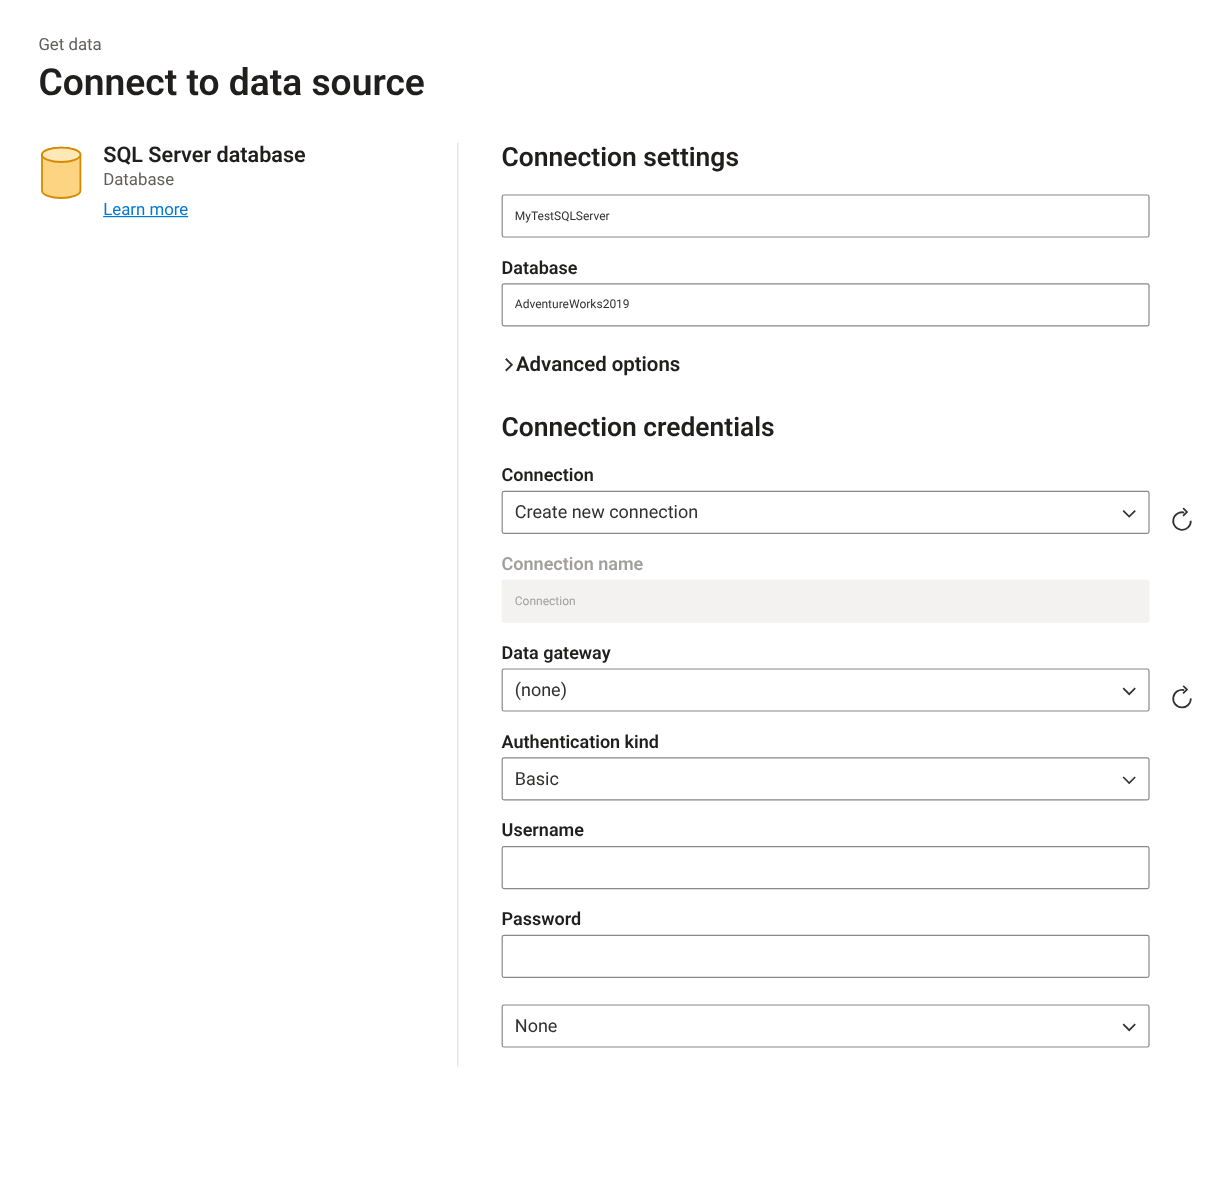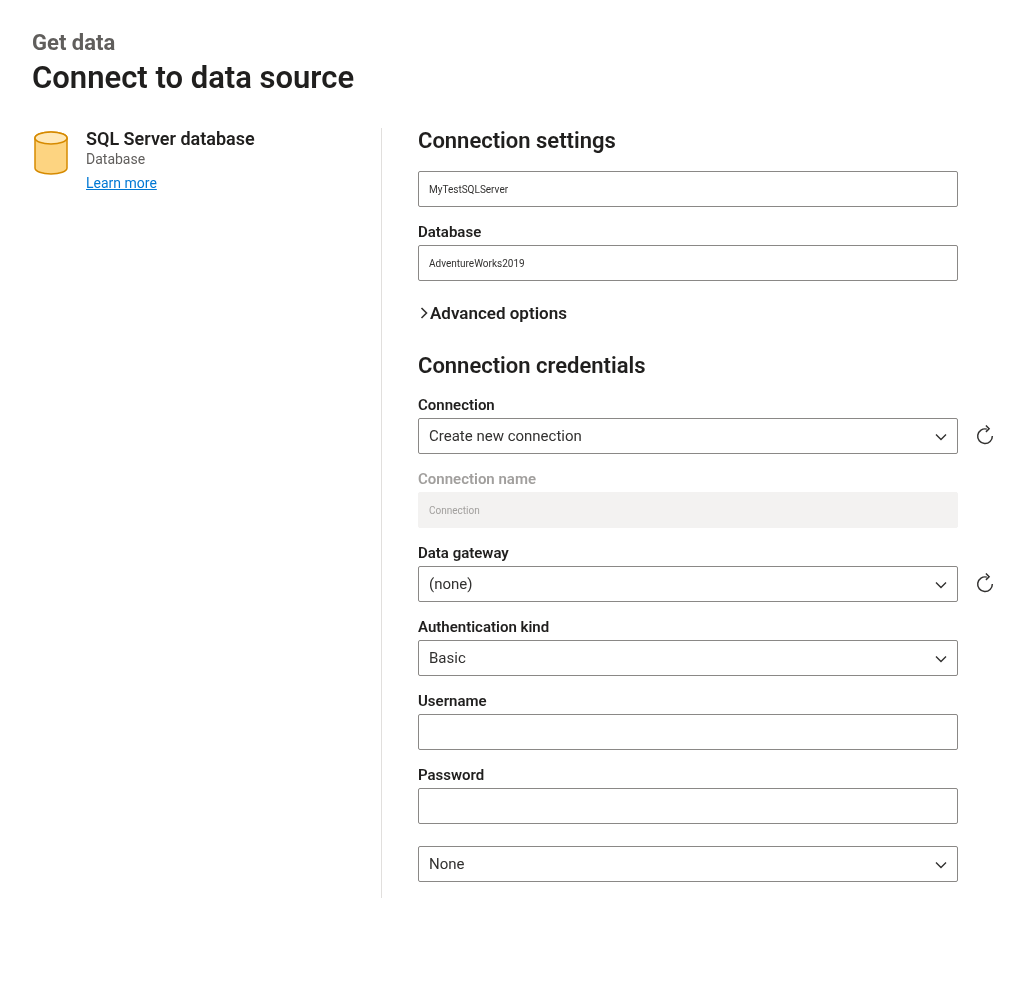--- a/index.html
+++ b/index.html
@@ -9,23 +9,23 @@
     }
     body {
       font-family: "Segoe UI", -apple-system, BlinkMacSystemFont, Roboto, "Helvetica Neue", sans-serif;
       background: #ffffff;
       color: #323130;
       width: 1017px;
       height: 986px;
       padding: 30px 0 0 32px;
     }
     .header-breadcrumb {
-      font-size: 22px;
+      font-size: 14px;
       color: #605e5c;
-      font-weight: 700;
+      font-weight: 400;
       margin-bottom: 4px;
     }
     .header-title {
       font-size: 31px;
       font-weight: 600;
       color: #201f1e;
       margin-bottom: 32px;
     }
     .main-layout {
       display: flex;
@@ -129,21 +129,21 @@
       margin-top: 22px;
       margin-bottom: 8px;
     }
     .chevron-right {
       width: 12px;
       height: 12px;
       display: inline-flex;
     }
     .select-row {
       display: flex;
-      align-items: center;
+      align-items: flex-end;
       gap: 16px;
     }
     .select-wrapper {
       position: relative;
       width: 540px;
     }
     .select-input {
       width: 100%;
       height: 36px;
       border: 1px solid #8a8886;

